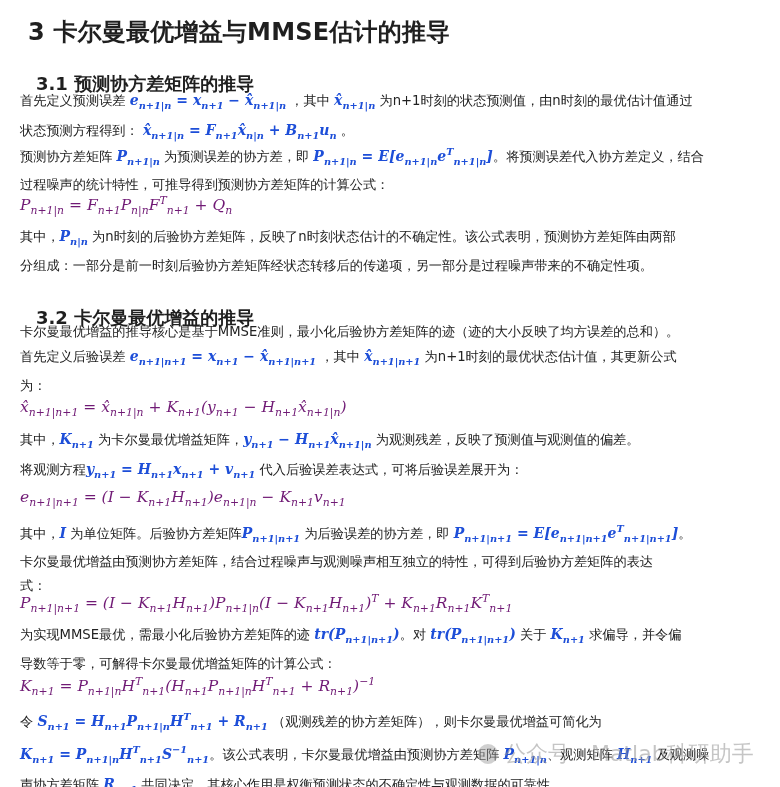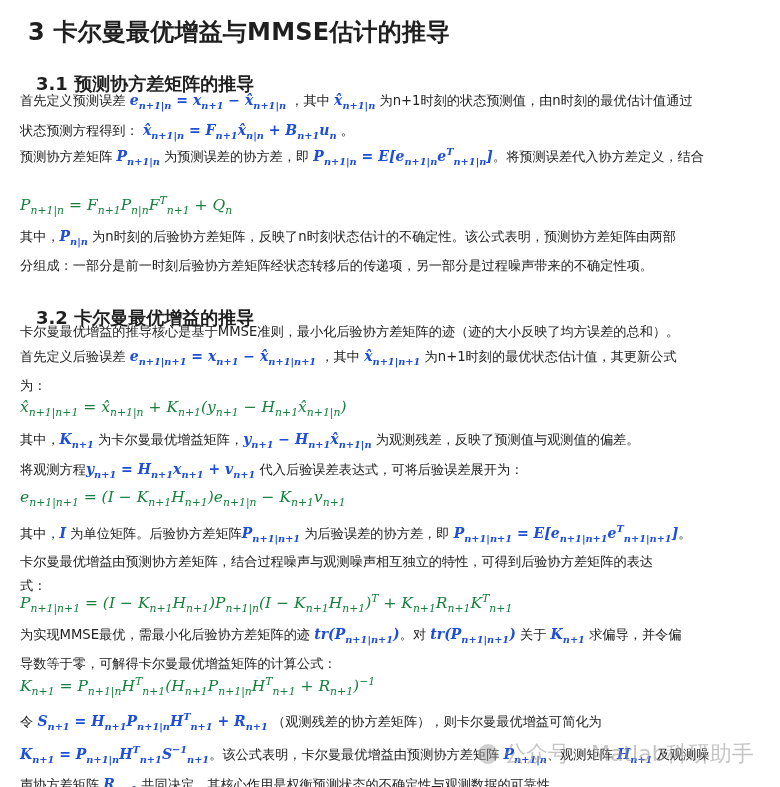--- a/index.html
+++ b/index.html
@@ -3,21 +3,21 @@
 <meta charset="utf-8">
 <style>
   html, body { margin:0; padding:0; background:#ffffff; }
   body { width:780px; height:787px; overflow:hidden; position:relative;
          font-family:"DejaVu Sans","Liberation Sans",sans-serif; color:#222; }
   .page { position:absolute; left:20px; top:0; width:745px; }
   h1 { font-size:24px; font-weight:bold; margin:8px; position:absolute; top:8px; left:0; letter-spacing:0.2px; color:#1f1f1f; }
   h2 { font-size:18px; font-weight:bold; margin:16px; position:absolute; left:0; color:#1f1f1f; }
   .p { position:absolute; left:0; font-size:13.2px; line-height:24px; width:745px; color:#222; }
   .m { font-family:"DejaVu Serif","Liberation Serif",serif; font-style:italic; font-size:14px; color:#1d4ed8; white-space:nowrap;font-weight:bold; }
-  .eq { position:absolute; left:0; font-family:"DejaVu Serif","Liberation Serif",serif; font-style:italic; font-size:15.5px; white-space:nowrap; color:#15803d; }
+  .eq { position:absolute; left:0; font-family:"DejaVu Serif","Liberation Serif",serif; font-style:italic; font-size:15.5px; white-space:nowrap; color:#701a75; }
   sub, sup { font-size:70%; }
   .wm { position:absolute; left:478px; top:739px; font-size:22px; color:rgba(150,150,150,0.55); white-space:nowrap; font-family:"DejaVu Sans",sans-serif; }
   .wm .dot { display:inline-block; width:20px; height:20px; border-radius:50%; background:rgba(150,150,150,0.45); vertical-align:-3px; margin-right:6px; }
 </style>
 </head>
 <body>
 
 <div class="page">
   <h1>3 卡尔曼最优增益与MMSE估计的推导</h1>
 
@@ -32,20 +32,21 @@
     <span>状态预测方程得到：</span>
     <span class="m">x̂<sub>n+1|n</sub> = F<sub>n+1</sub>x̂<sub>n|n</sub> + B<sub>n+1</sub>u<sub>n</sub></span>
     <span>。</span>
   </div>
 
   <div class="p" style="top:140px">
     <span>预测协方差矩阵</span>
     <span class="m">P<sub>n+1|n</sub></span>
     <span>为预测误差的协方差，即</span>
     <span class="m">P<sub>n+1|n</sub> = E[e<sub>n+1|n</sub>e<sup>T</sup><sub>n+1|n</sub>]</span><span>。将预测误差代入协方差定义，结合</span><br>
+    <span>过程噪声的统计特性，可推导得到预测协方差矩阵的计算公式：</span>
   </div>
 
   <div class="eq" style="top:194px">P<sub>n+1|n</sub> = F<sub>n+1</sub>P<sub>n|n</sub>F<sup>T</sup><sub>n+1</sub> + Q<sub>n</sub></div>
 
   <div class="p" style="top:224px">
     <span>其中，</span><span class="m">P<sub>n|n</sub></span>
     <span>为n时刻的后验协方差矩阵，反映了n时刻状态估计的不确定性。该公式表明，预测协方差矩阵由两部</span><br>
     <span>分组成：一部分是前一时刻后验协方差矩阵经状态转移后的传递项，另一部分是过程噪声带来的不确定性项。</span>
   </div>
 

